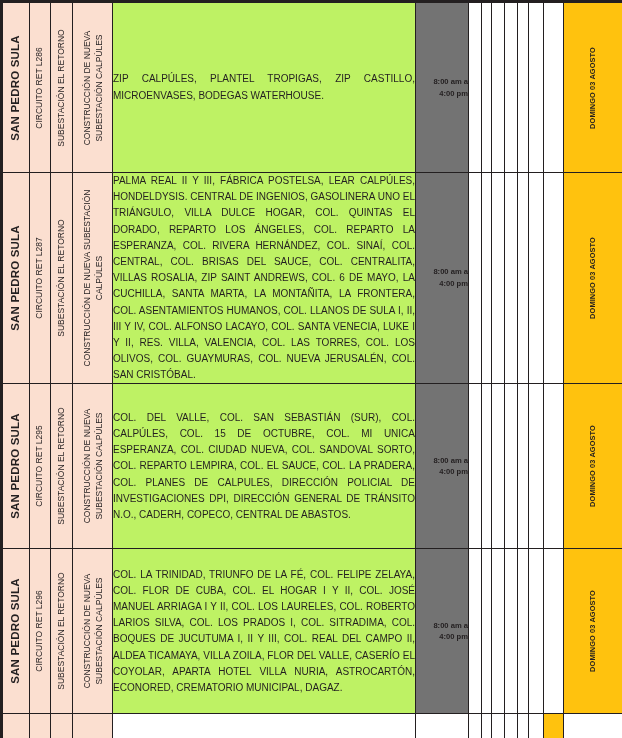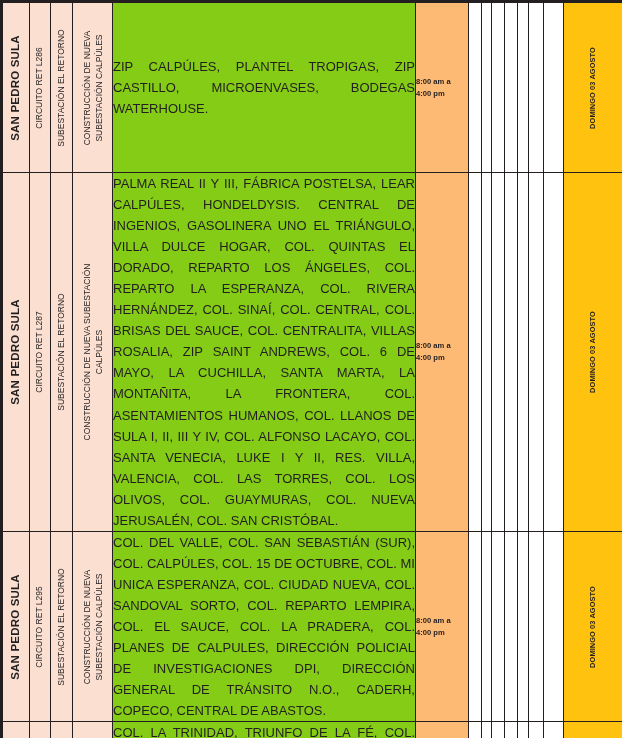--- a/index.html
+++ b/index.html
@@ -23,26 +23,26 @@
     line-height:1.15;
   }
   .vrot.two{white-space:normal;width:150px;}
 
   .c-city   .vrot{font-size:11.5px;font-weight:bold;letter-spacing:.2px;}
   .c-circ   .vrot{font-size:8.5px;}
   .c-sub    .vrot{font-size:8.5px;}
   .c-work   .vrot{font-size:8.5px;line-height:1.45;}
 
   
-  .desc{background:#84cc16;padding:6px 7px 6px 8px;
-        font-size:13px;line-height:1.62;text-align:justify;
+  .desc{background:#bef264;padding:6px 7px 6px 8px;
+        font-size:10px;line-height:1.62;text-align:justify;
         text-justify:inter-word;vertical-align:middle;}
 
   
-  .time{background:#fdba74;text-align:left;font-size:7.6px;font-weight:bold;
+  .time{background:#737373;text-align:right;font-size:7.6px;font-weight:bold;
         line-height:1.55;}
 
   
   .blank{background:#fff;}
 
   
   .daycell{background:#ffc20e;position:relative;}
   .daycell .vrot{font-size:7.4px;font-weight:bold;letter-spacing:.1px;color:#231f20;}
 
   

